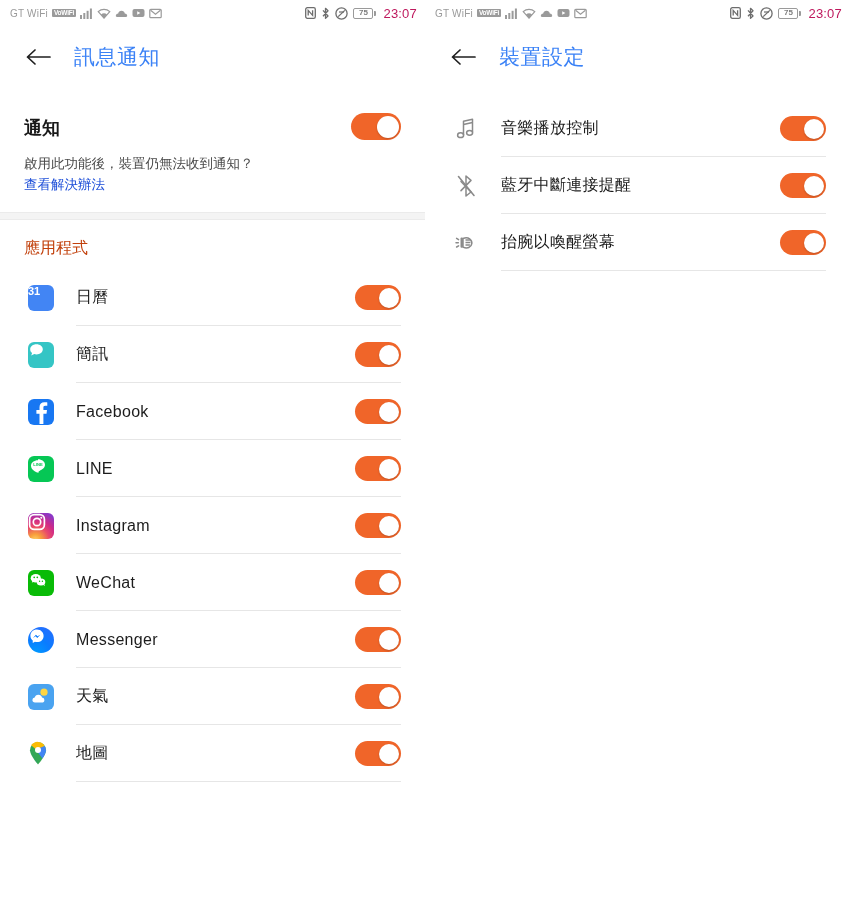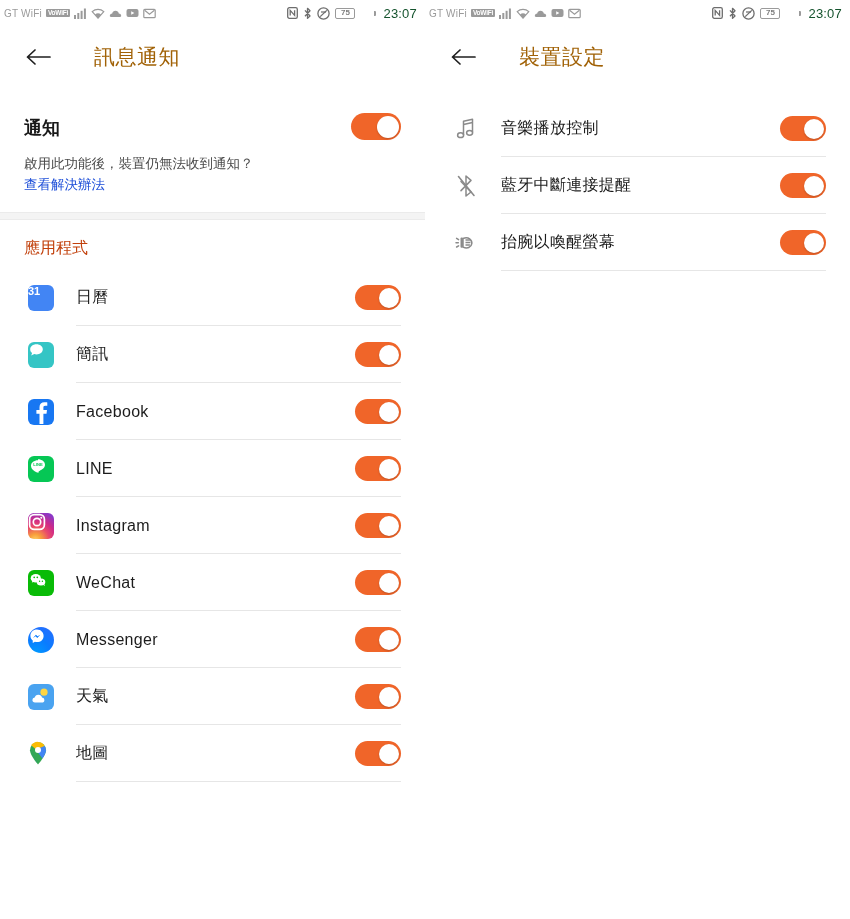--- a/index.html
+++ b/index.html
@@ -8,46 +8,46 @@
     background: #ffffff;
     font-family: "Liberation Sans", "DejaVu Sans", sans-serif;
     overflow: hidden;
   }
   .screens { display: flex; width: 850px; height: 919px; }
   .screen { width: 425px; height: 919px; background: #fff; position: relative; overflow: hidden; }
 
   
   .statusbar {
     height: 26px; display: flex; align-items: center;
-    padding: 0 8px 0 4px; font-size: 10.5px; color: #8c8c8c;
+    padding: 0 8px 0 10px; font-size: 10.5px; color: #8c8c8c;
   }
   .sb-left { display: flex; align-items: center; gap: 4px; flex: 0 0 auto; }
   .sb-right { display: flex; align-items: center; gap: 5px; margin-left: auto; }
   .carrier { font-size: 10px; color: #9a9a9a; letter-spacing: .2px; }
   .vowifi {
     background: #9a9a9a; color: #fff; font-size: 6.5px; font-weight: bold;
     padding: 1px 2px; border-radius: 1px; letter-spacing: -.2px; line-height: 1;
   }
   .sb-ico { display: inline-flex; align-items: center; }
   .sb-ico svg { display: block; }
   .batt {
-    display: inline-flex; align-items: center; gap: 19px;
+    display: inline-flex; align-items: center; gap: 1px;
   }
   .batt-body {
     border: 1.3px solid #9a9a9a; border-radius: 2px; height: 11px; min-width: 20px;
     display: flex; align-items: center; justify-content: center;
     font-size: 8px; color: #7d7d7d; font-weight: bold; padding: 0 1px; line-height: 1;
   }
   .batt-cap { width: 2px; height: 5px; background: #9a9a9a; border-radius: 0 1px 1px 0; }
-  .clock { font-size: 13px; color: #14532d; margin-left: 2px; letter-spacing: .2px; }
+  .clock { font-size: 13px; color: #be185d; margin-left: 2px; letter-spacing: .2px; }
 
   
   .header { height: 62px; display: flex; align-items: center; padding-left: 24px; gap: 22px; }
   .back-btn { width: 28px; height: 28px; display: flex; align-items: center; justify-content: center; cursor: pointer; }
-  .page-title { font-size: 21px; color: #a16207; font-weight: 500; letter-spacing: .5px; margin-left: 20px; }
+  .page-title { font-size: 21px; color: #3b82f6; font-weight: 500; letter-spacing: .5px; }
 
   
   .notif-row {
     display: flex; align-items: flex-end; justify-content: space-between;
     padding: 0 24px; height: 44px; margin-top: 8px;
   }
   .notif-title { font-size: 18px; color: #181818; font-weight: 700; }
   .notif-desc { padding: 0 24px; margin-top: 14px; font-size: 13.5px; color: #4a4a4a; line-height: 1.5; }
   .notif-link { padding: 0 24px; margin-top: 2px; font-size: 13.5px; color: #e8883f; cursor: pointer; }
   .section-gap { height: 8px; background: #f4f4f4; margin-top: 18px; border-top: 1px solid #ebebeb; border-bottom: 1px solid #ebebeb; }

